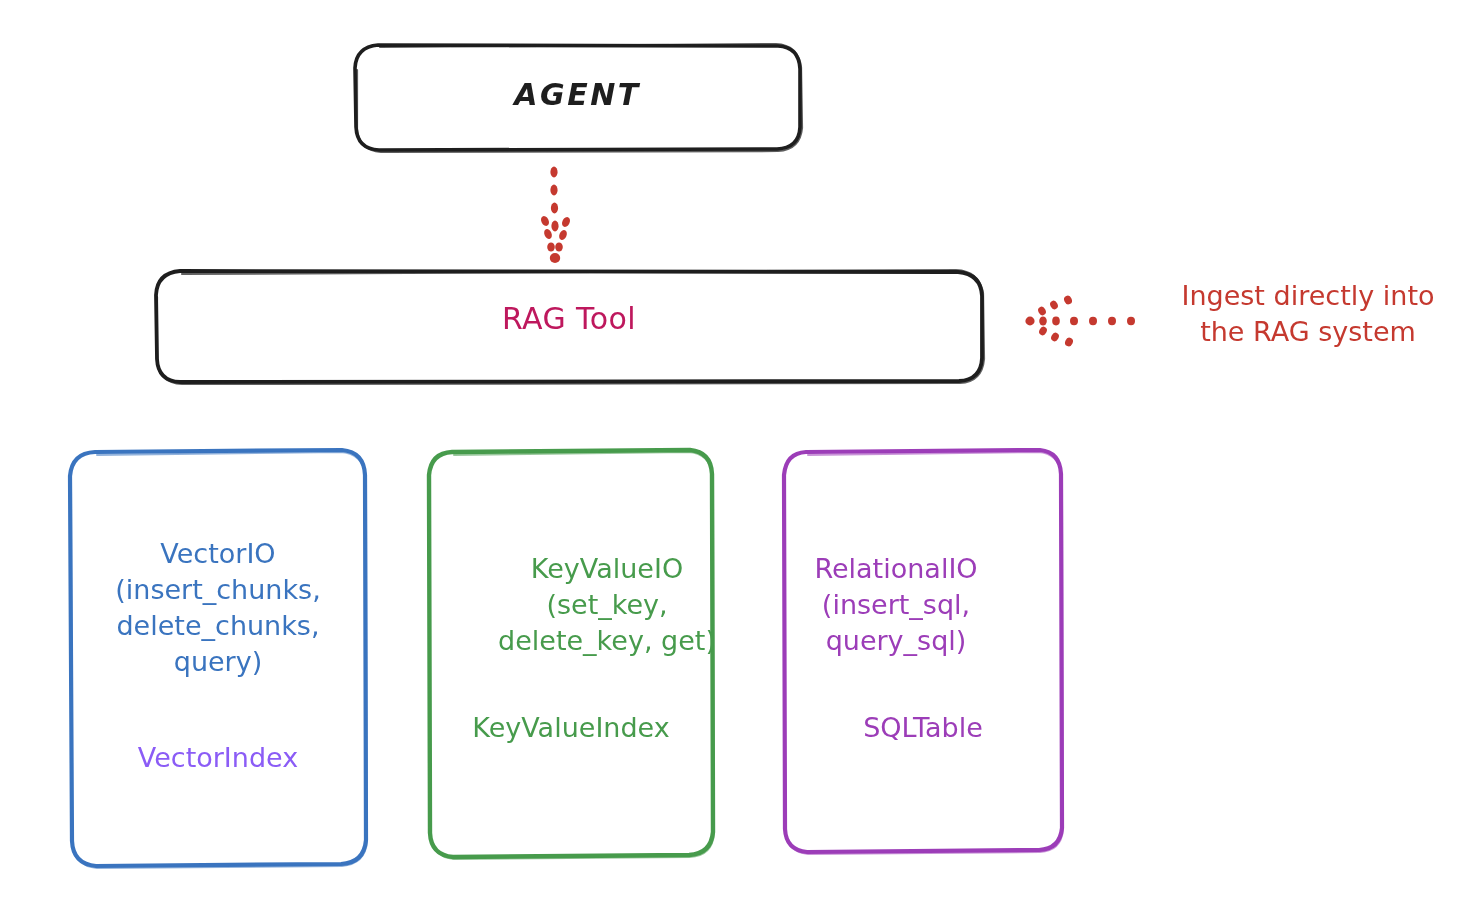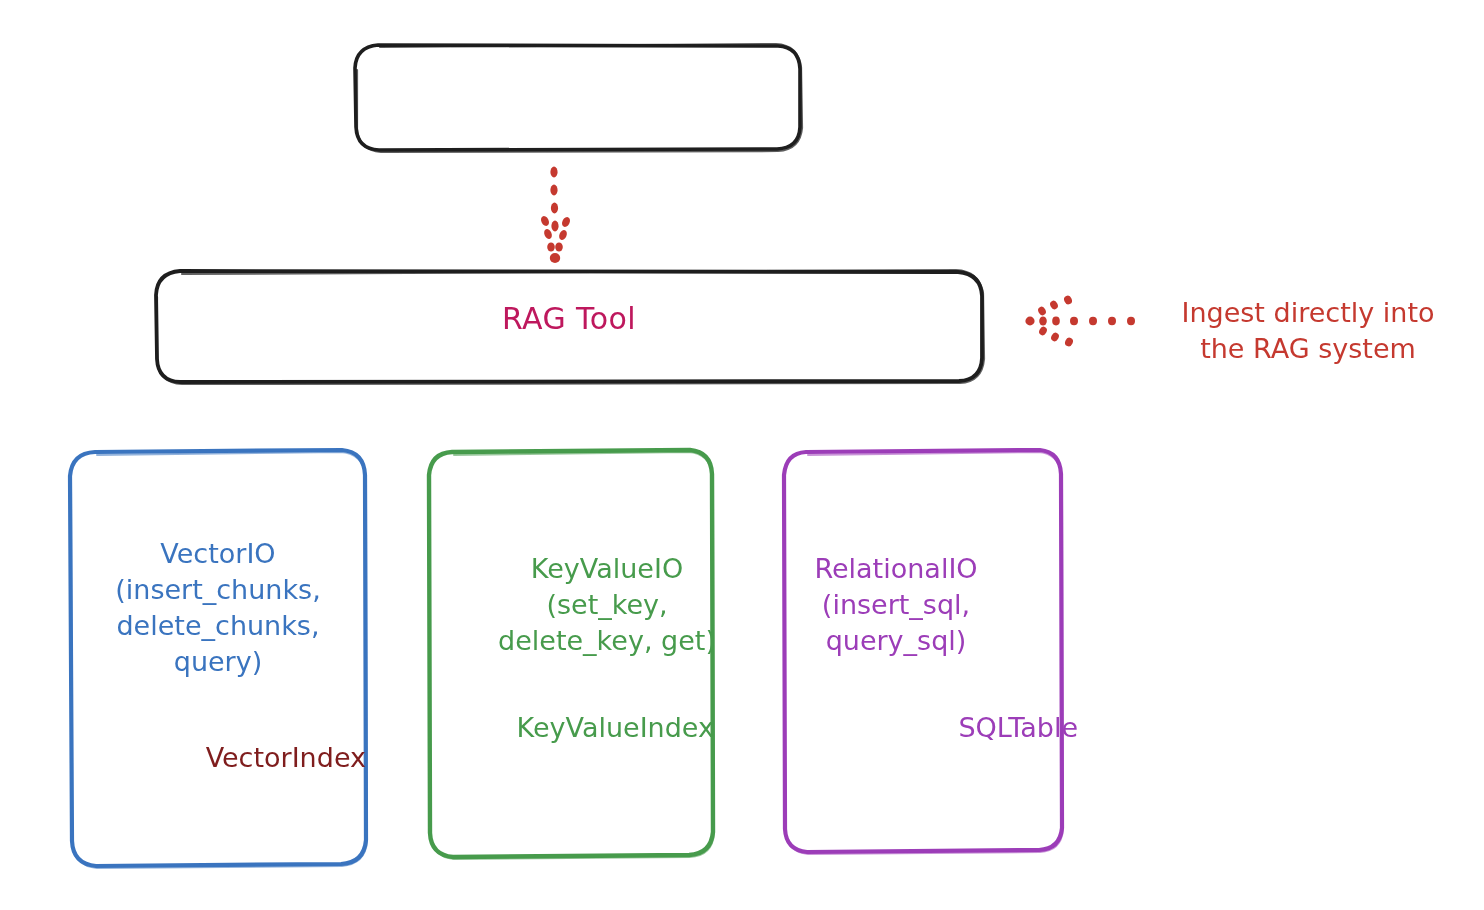--- a/index.html
+++ b/index.html
@@ -58,44 +58,43 @@
     position: absolute;
     text-align: center;
     white-space: pre-line;
     font-size: 27px;
     line-height: 1.33;
     font-family: "DejaVu Sans", sans-serif;
     font-weight: 400;
   }
   .store-index {
     position: absolute;
-    text-align: right;
+    text-align: center;
     font-size: 27px;
     font-family: "DejaVu Sans", sans-serif;
     font-weight: 400;
   }
   #vectorio-title { left: 70px;  top: 536px; width: 296px; color: #3a74bf; }
-  #vectorio-index { left: 70px;  top: 742px; width: 296px; color: #7f1d1d; }
+  #vectorio-index { left: 70px;  top: 742px; width: 296px; color: #8b5cf6; }
   #keyvalueio-title { left: 428px; top: 551px; width: 286px; color: #479b4c; margin-left: 36px; }
   #keyvalueio-index { left: 428px; top: 712px; width: 286px; color: #479b4c; }
   #relationalio-title { left: 784px; top: 551px; width: 224px; color: #9c3db8; }
-  #relationalio-index { left: 784px; top: 712px; width: 278px; color: #9c3db8; margin-left: 16px; }
+  #relationalio-index { left: 784px; top: 712px; width: 278px; color: #9c3db8; }
 
   #ingest-note {
     position: absolute;
     left: 1148px;
     top: 278px;
     width: 320px;
     text-align: center;
     font-size: 27px;
     line-height: 1.35;
     white-space: pre-line;
     color: #c5392f;
     font-family: "DejaVu Sans", sans-serif;
-    margin-top: 17px;
   }
 </style>
 </head>
 <body>
 
 <div id="canvas">
 
   <svg class="svg-layer" viewBox="0 0 1484 910">
 
     <g>
@@ -147,20 +146,21 @@
       <path d="M 452 452 L 690 450 Q 711 452 712 474 L 713 832 Q 711 854 689 855 L 453 857 Q 431 855 430 833 L 429 475 Q 431 453 452 452 Z" fill="#ffffff" stroke="#479b4c" stroke-width="4.4" stroke-linecap="round" stroke-linejoin="round"></path>
       <path d="M 454 455 L 688 452 Q 710 453 713 476 L 714 834 Q 712 856 690 857 L 454 859 Q 432 857 430 835 L 429 477" fill="none" stroke="#479b4c" stroke-width="2.0" stroke-linecap="round" stroke-linejoin="round" opacity="0.55"></path>
     </g>
 
     <g>
       <path d="M 806 452 L 1040 450 Q 1060 452 1061 474 L 1062 828 Q 1060 849 1039 850 L 807 852 Q 786 850 785 829 L 784 475 Q 786 453 806 452 Z" fill="#ffffff" stroke="#9c3db8" stroke-width="4.2" stroke-linecap="round" stroke-linejoin="round"></path>
       <path d="M 808 455 L 1038 452 Q 1059 453 1062 476 L 1063 830 Q 1061 851 1040 852 L 808 854 Q 787 852 785 831 L 785 477" fill="none" stroke="#9c3db8" stroke-width="2.0" stroke-linecap="round" stroke-linejoin="round" opacity="0.55"></path>
     </g>
   </svg>
 
+  <div class="node-label" id="agent-label">AGENT</div>
 
   <div class="node-label" id="ragtool-label">RAG Tool</div>
 
   <div class="store-title" id="vectorio-title">VectorIO
 (insert_chunks,
 delete_chunks,
 query)</div>
   <div class="store-index" id="vectorio-index">VectorIndex</div>
 
   <div class="store-title" id="keyvalueio-title">KeyValueIO

